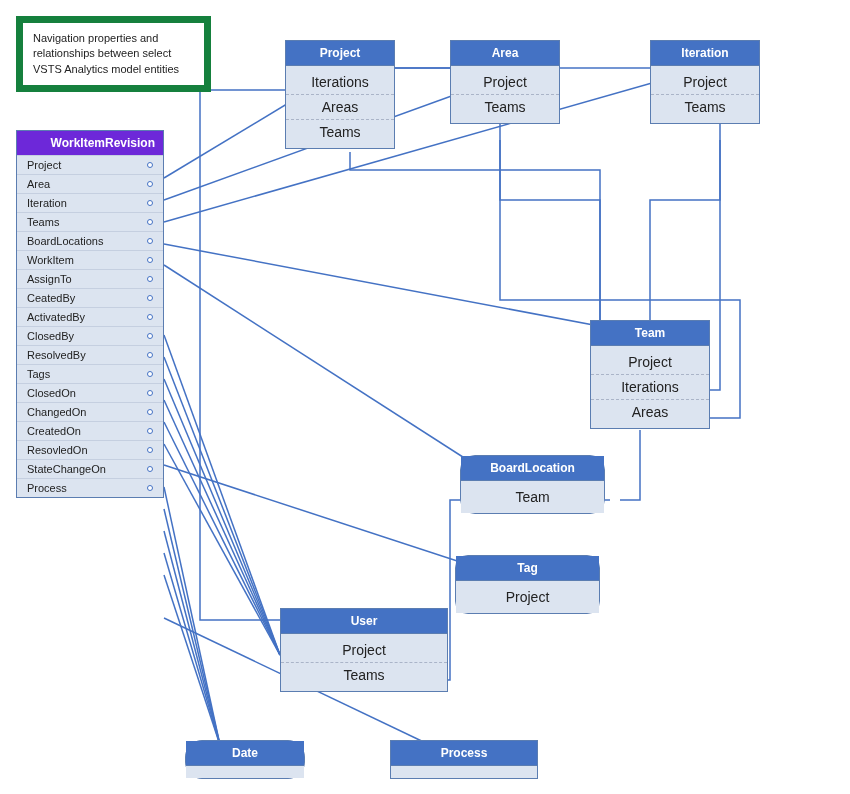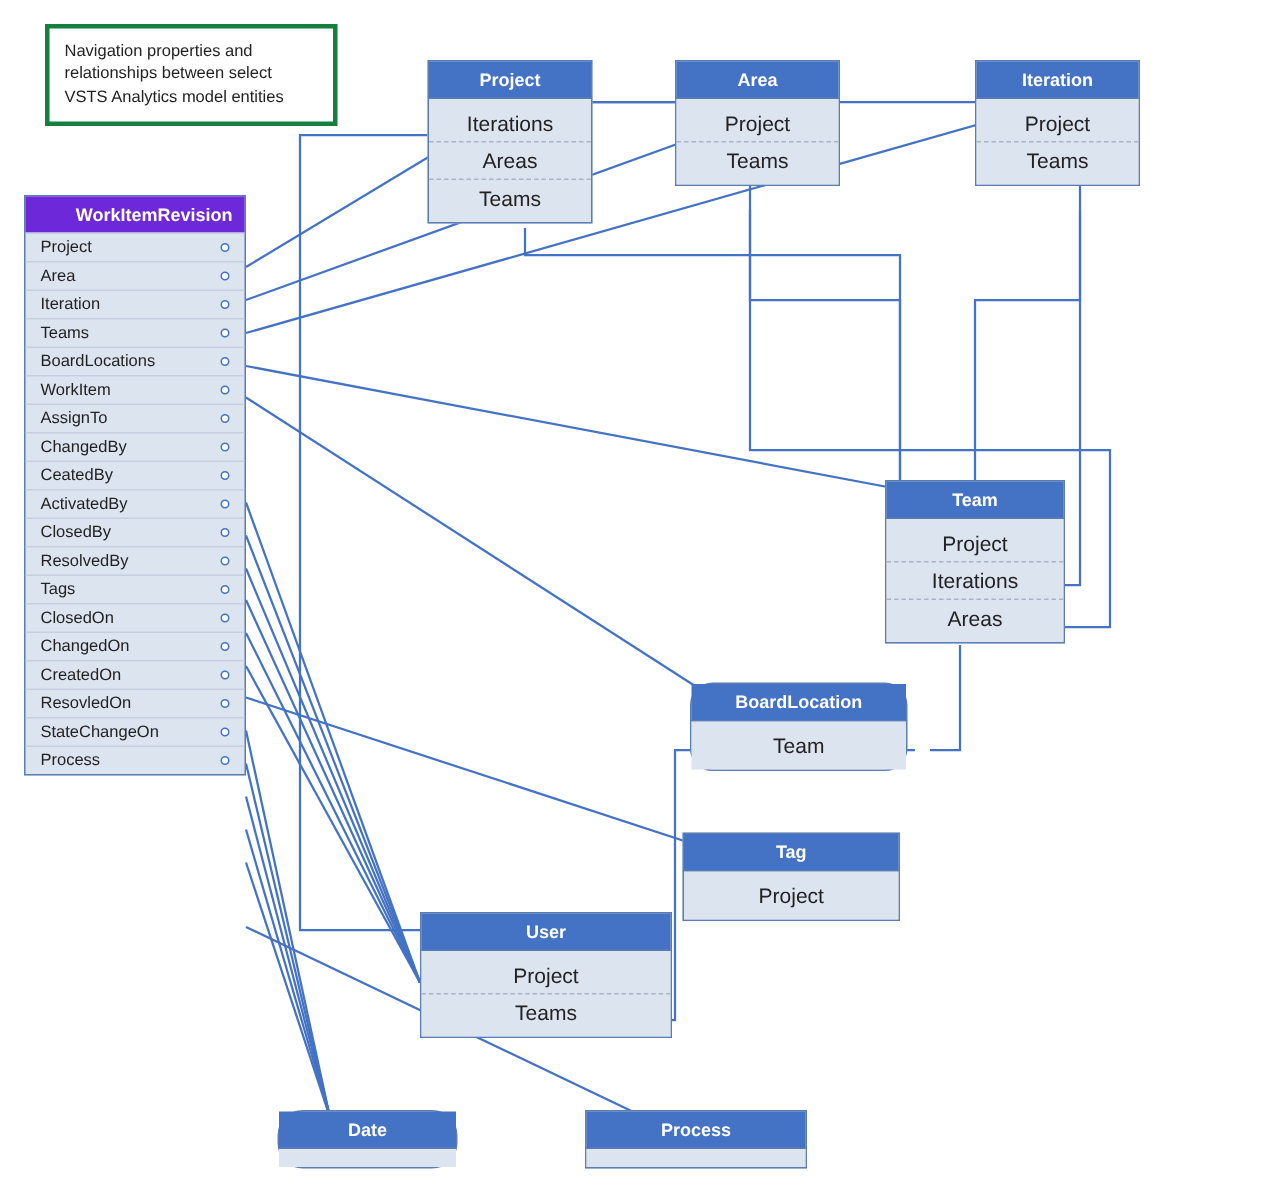--- a/index.html
+++ b/index.html
@@ -76,25 +76,25 @@
       width: 6px;
       height: 6px;
       border: 1px solid #4472c4;
       border-radius: 50%;
       display: inline-block;
       background: #fff;
     }
     
     .note-box {
       position: absolute;
-      left: 30px;
+      left: 16px;
       top: 16px;
       width: 195px;
       background: #fff;
-      border: 3px solid #15803d;
+      border: 7px solid #15803d;
       padding: 8px 10px;
       font-size: 11px;
       color: #222;
       line-height: 1.4;
     }
     
     .connections-svg {
       position: absolute;
       top: 0; left: 0;
       width: 850px;
@@ -191,24 +191,20 @@
       </div>
     <div class="wir-field">
         <span>WorkItem</span>
         <span class="connector-dot"></span>
       </div>
     <div class="wir-field">
         <span>AssignTo</span>
         <span class="connector-dot"></span>
       </div>
     <div class="wir-field">
-        <span>ChangedBy</span>
-        <span class="connector-dot"></span>
-      </div>
-    <div class="wir-field">
         <span>CeatedBy</span>
         <span class="connector-dot"></span>
       </div>
     <div class="wir-field">
         <span>ActivatedBy</span>
         <span class="connector-dot"></span>
       </div>
     <div class="wir-field">
         <span>ClosedBy</span>
         <span class="connector-dot"></span>
@@ -281,21 +277,21 @@
     </div>
   </div>
 
   <div class="entity-box" style="left:460px; top:455px; width:145px;border-radius:15px;">
     <div class="entity-header">BoardLocation</div>
     <div class="entity-body">
       <div class="entity-field">Team</div>
     </div>
   </div>
 
-  <div class="entity-box" style="left:455px; top:555px; width:145px;">
+  <div class="entity-box" style="left:455px; top:555px; width:145px;border-radius:13px;">
     <div class="entity-header">Tag</div>
     <div class="entity-body">
       <div class="entity-field">Project</div>
     </div>
   </div>
 
   <div class="entity-box" style="left:280px; top:608px; width:168px;">
     <div class="entity-header">User</div>
     <div class="entity-body">
       <div class="entity-field">Project</div>

